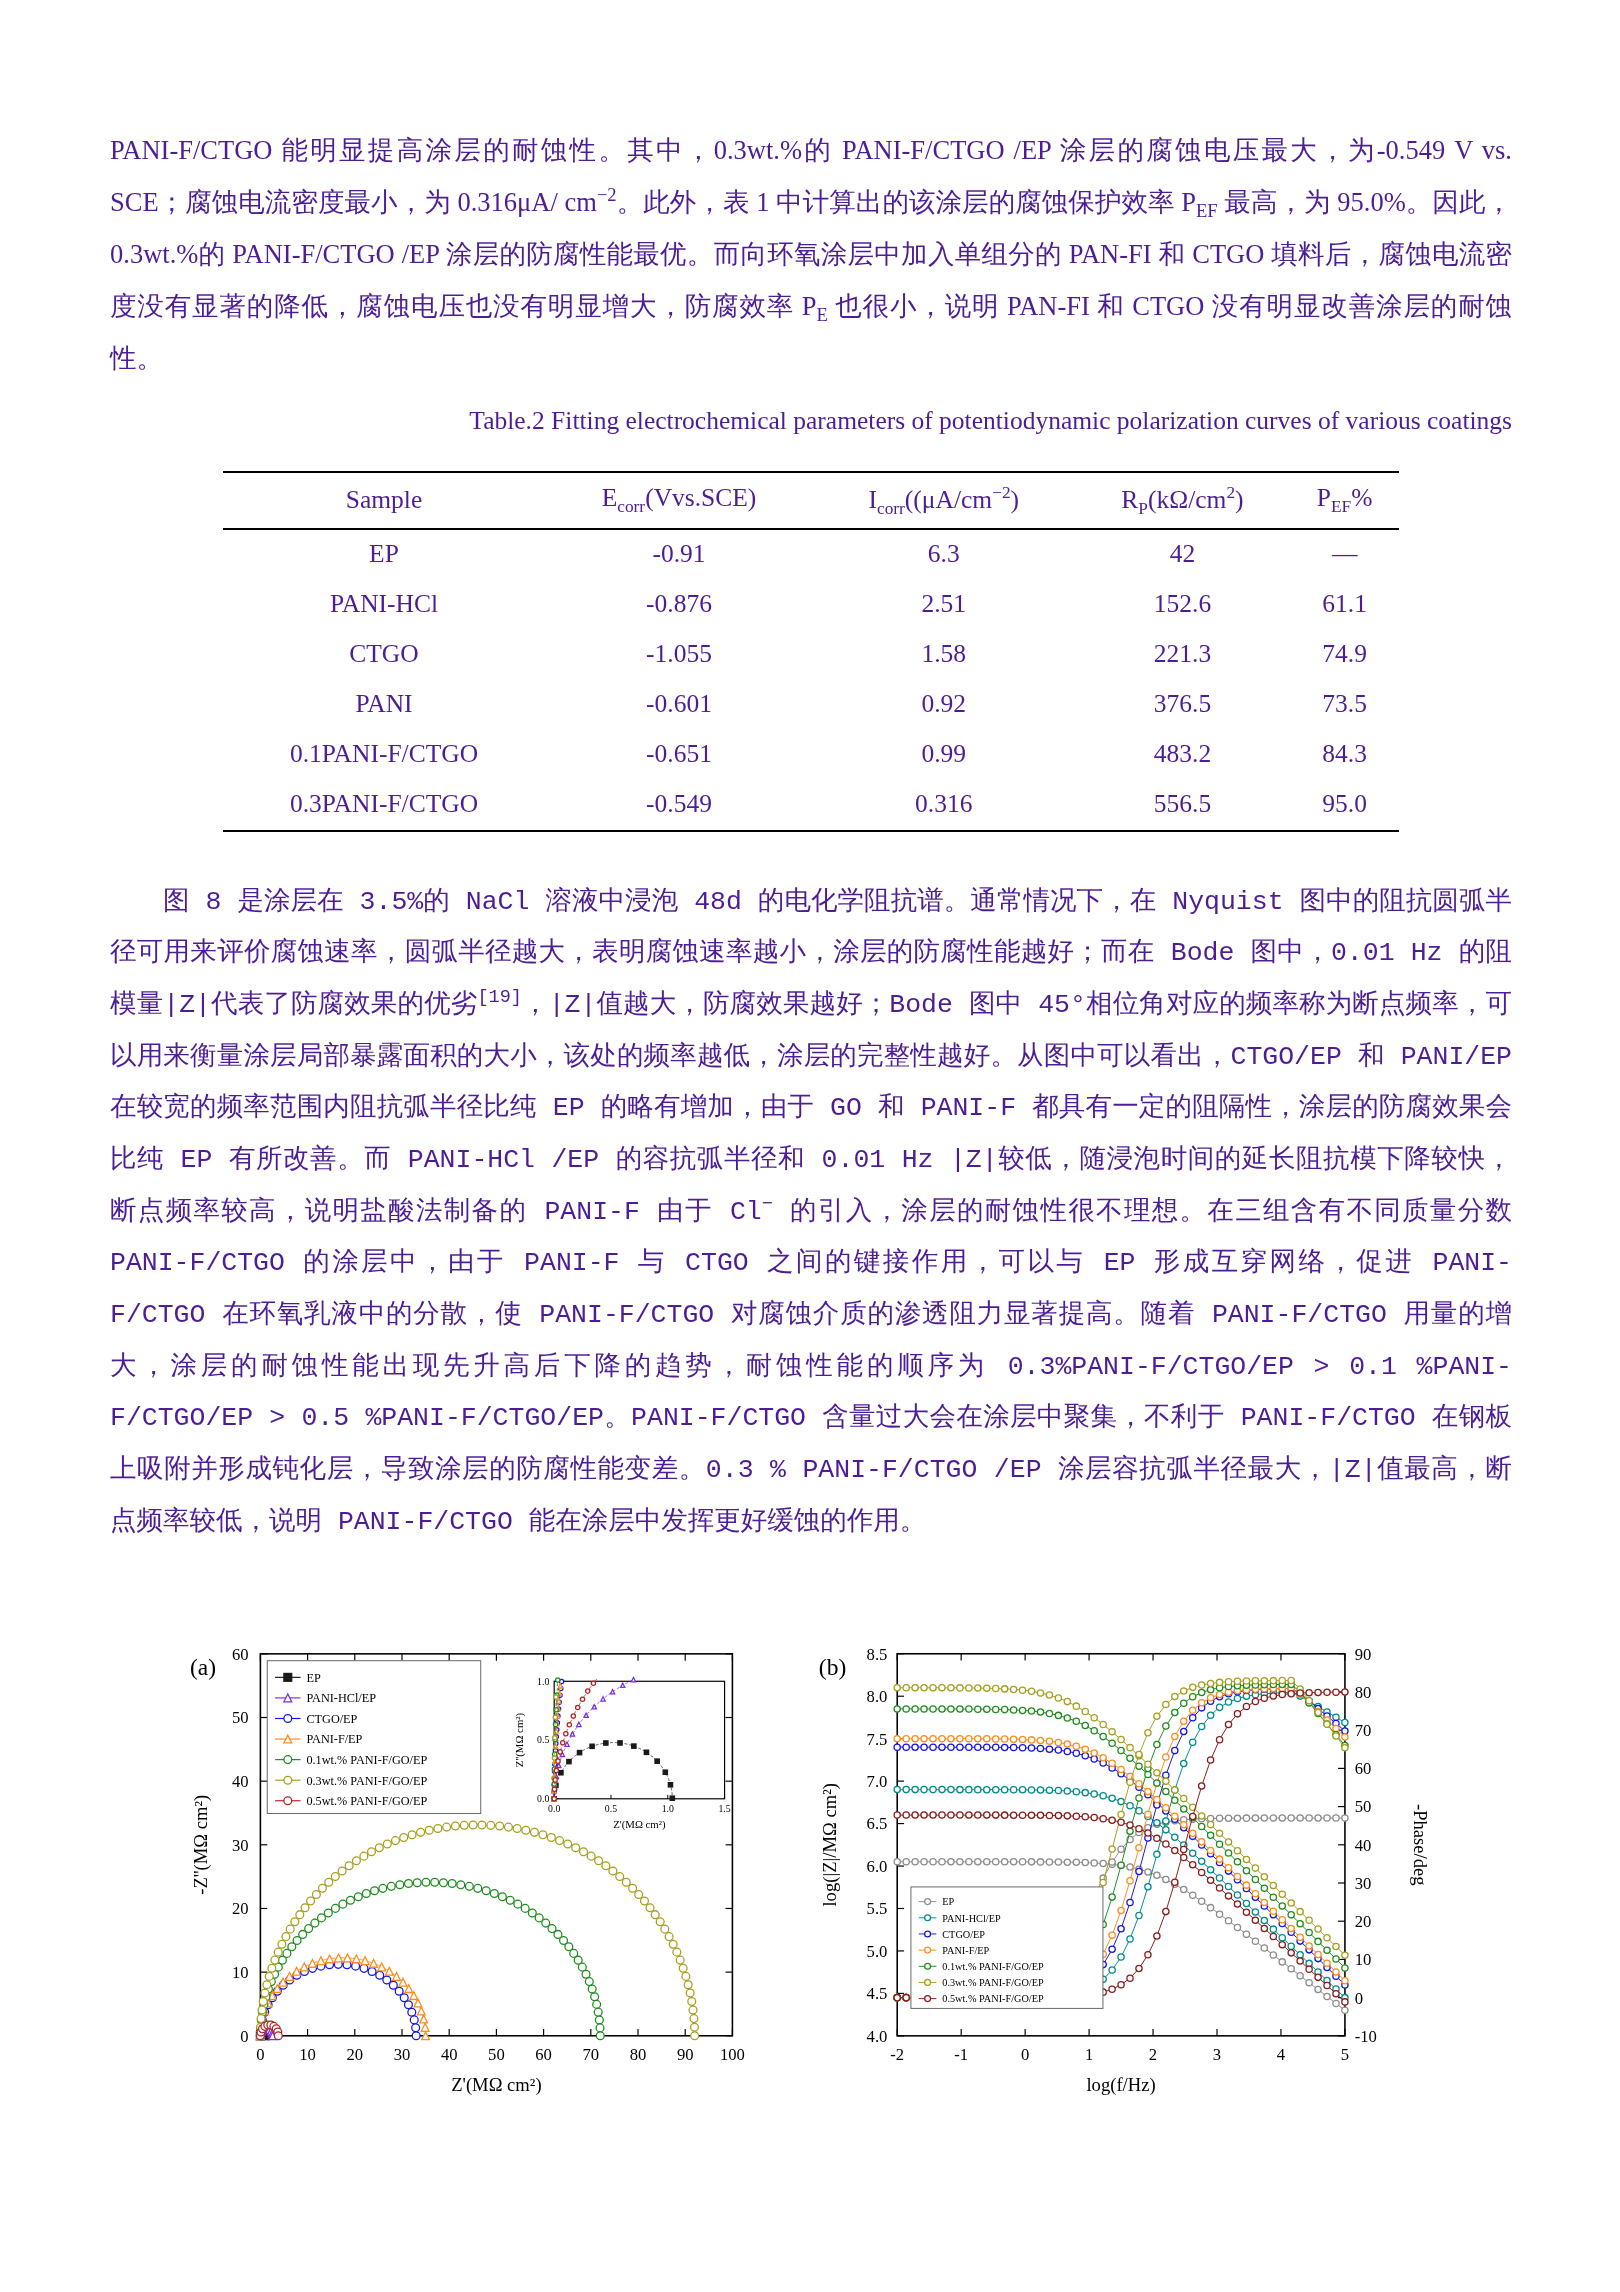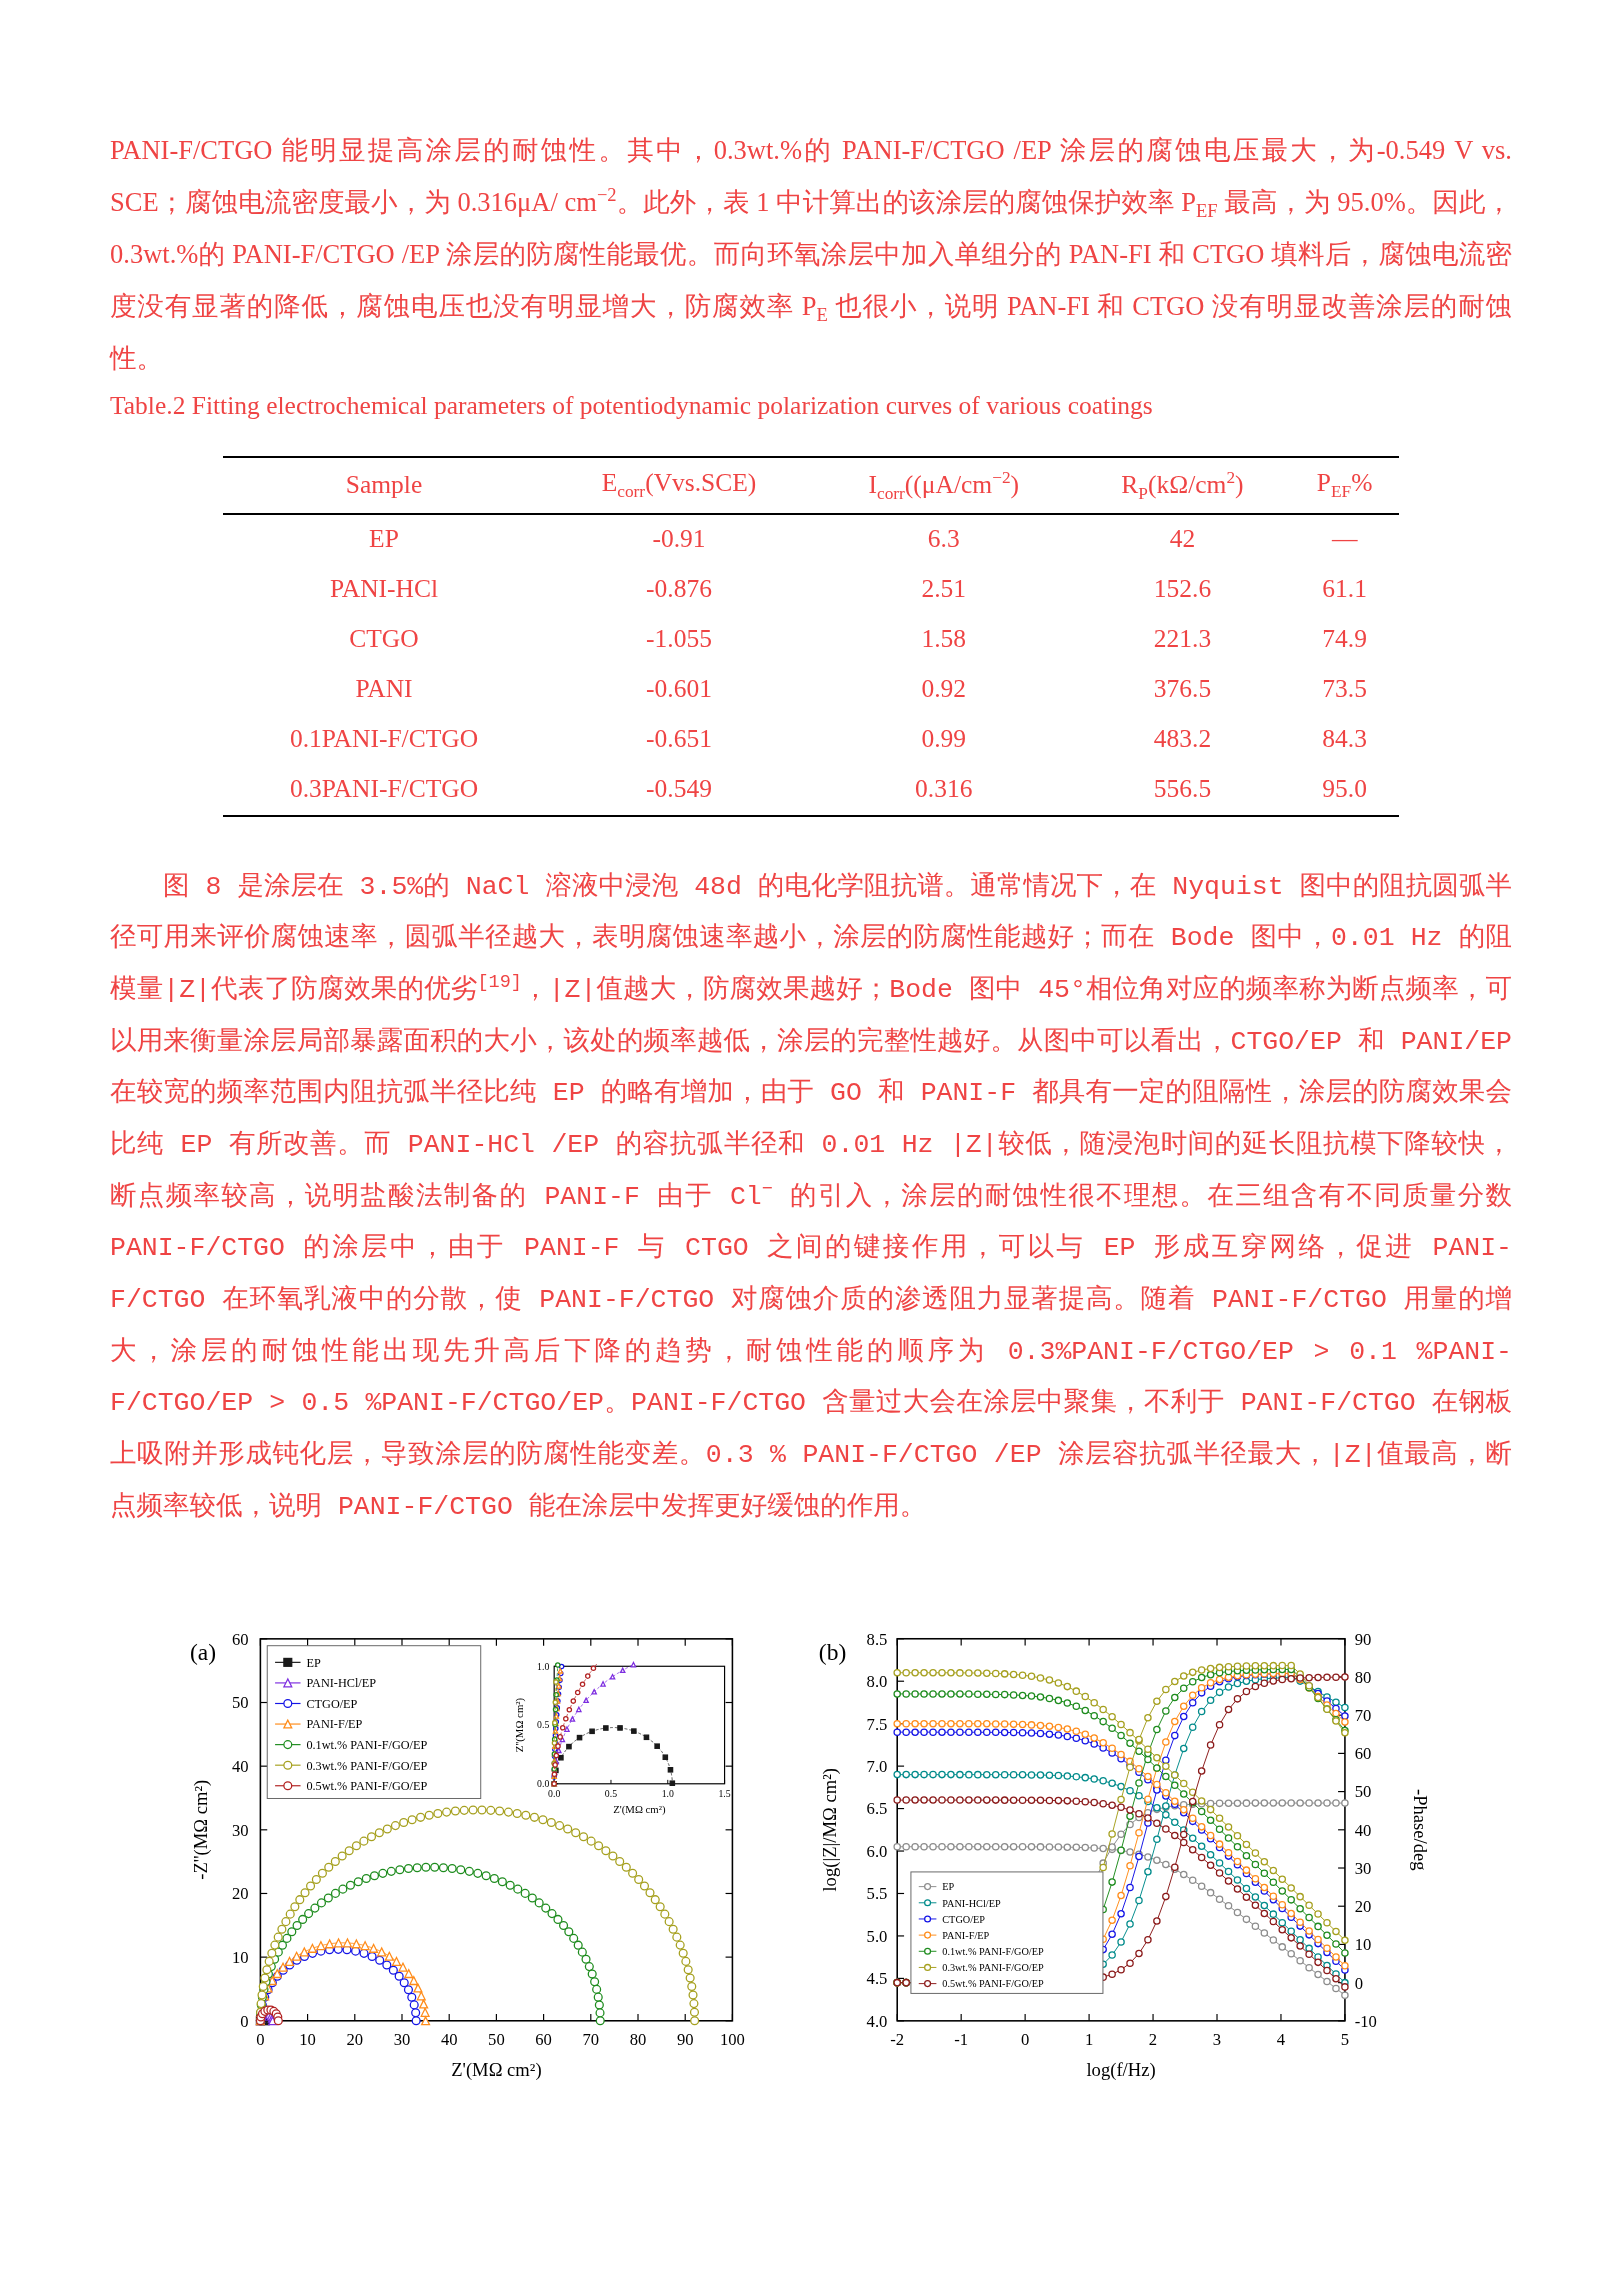--- a/index.html
+++ b/index.html
@@ -1,26 +1,26 @@
 <!DOCTYPE html>
 <html><head>
 <meta charset="utf-8">
 <style>
   html,body{margin:0;padding:0;background:#9a9a9a;}
   .page{
     width:1620px;height:2293px;margin:0 auto;background:#ffffff;
-    position:relative;color:#ef4444;
+    position:relative;color:#4c1d95;
     font-family:"Liberation Serif","DejaVu Serif",serif;
   }
   .content{position:absolute;left:110px;top:125px;width:1402px;}
   .para{font-size:26.5px;line-height:1.95;text-align:justify;margin:0;word-break:break-word;}
   .para sub,.para sup{font-size:70%;}
   .para2{margin-top:45px;text-indent:2em;font-family:Liberation Mono, monospace;}
   .caption-zh{text-align:center;font-weight:bold;font-size:26.5px;margin:39px 0 0 0;}
-  .caption-en{text-align:left;font-size:25.5px;margin:6px 0 0 0;}
+  .caption-en{text-align:right;font-size:25.5px;margin:21px 0 0 0;}
   table.results{
     border-collapse:collapse;margin:35px auto 0 auto;width:1176px;
     font-size:25.5px;border-top:2.9px solid #000;border-bottom:2.9px solid #000;
   }
   table.results thead tr{border-bottom:2px solid #000;margin-top:42px;}
   table.results th,table.results td{
     text-align:center;font-weight:normal;padding:7.8px 5.9px;line-height:1.35;
   }
   table.results th sub,table.results td sub,
   table.results th sup,table.results td sup{font-size:68%;}

